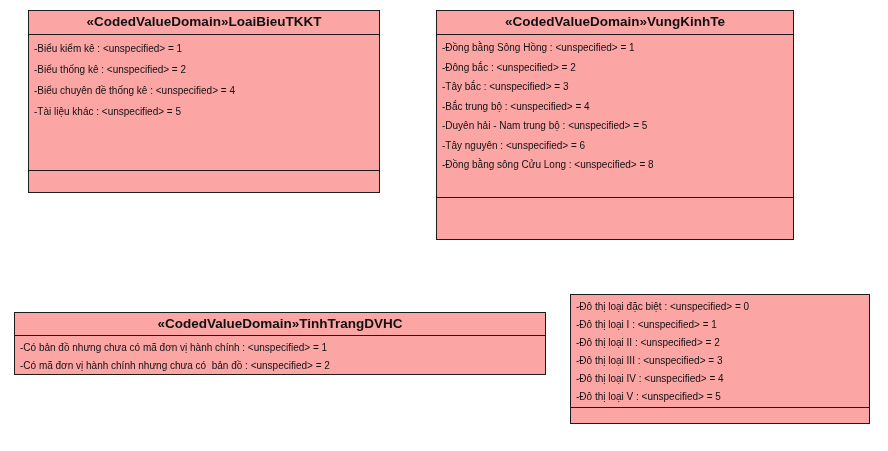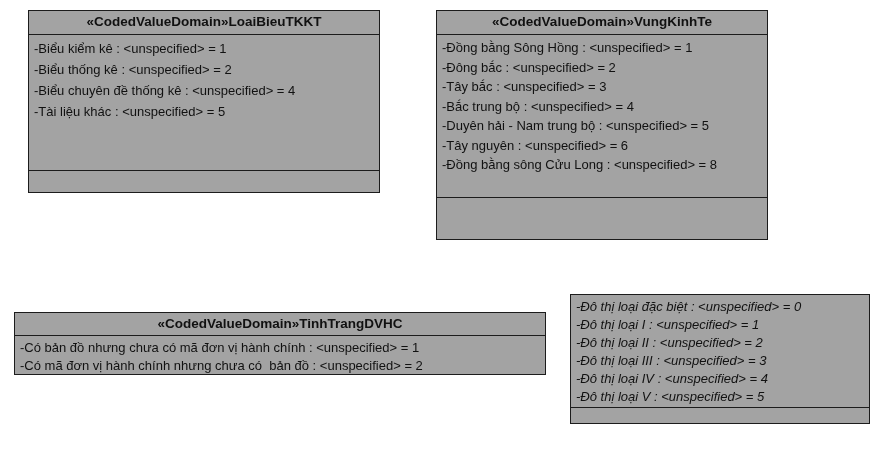--- a/index.html
+++ b/index.html
@@ -11,74 +11,74 @@
   }
   .canvas {
     position: relative;
     width: 888px;
     height: 451px;
     background: #ffffff;
     overflow: hidden;
   }
   .umlbox {
     position: absolute;
-    background: #a3a3a3;
+    background: #fca5a5;
     border: 1.5px solid #1c1c1c;
     box-sizing: border-box;
   }
   .umlbox .hdr {
     border-bottom: 1.5px solid #1c1c1c;
     text-align: center;
     font-weight: bold;
     font-size: 13.5px;
     padding: 3px 4px 2px 4px;
     box-sizing: border-box;
     white-space: nowrap;
     overflow: hidden;
   }
   .umlbox .attrs {
     padding: 3px 5px 2px 5px;
     box-sizing: border-box;
     overflow: hidden;
   }
   .umlbox .attr {
-    font-size: 13px;
+    font-size: 10px;
     line-height: 20px;
     white-space: pre-wrap;
   }
   .umlbox .footer {
     border-top: 1.5px solid #1c1c1c;
     box-sizing: border-box;
   }
 
   
   .b1 { left: 28px;  top: 10px;  width: 352px; }
   .b1 .hdr    { height: 24px; }
   .b1 .attrs  { height: 135px; }
   .b1 .attr   { line-height: 21px; }
   .b1 .footer { height: 22px; }
 
   
-  .b2 { left: 436px; top: 10px;  width: 332px; }
+  .b2 { left: 436px; top: 10px;  width: 358px; }
   .b2 .hdr    { height: 24px; }
   .b2 .attrs  { height: 162px; }
   .b2 .attr   { line-height: 19.5px; }
   .b2 .footer { height: 42px; }
 
   
   .b3 { left: 14px;  top: 312px; width: 532px; }
   .b3 .hdr    { height: 23px; }
   .b3 .attrs  { height: 38px; }
   .b3 .attr   { line-height: 18px; }
 
   
   .b4 { left: 570px; top: 294px; width: 300px; }
   .b4 .hdr    { height: 23px; }
   .b4 .attrs  { height: 112px; }
-  .b4 .attr   { line-height: 18px; font-style: italic; }
+  .b4 .attr   { line-height: 18px; }
   .b4 .footer { height: 16px; }
 </style>
 </head>
 <body>
 
 <div class="canvas">
 
   <div class="umlbox b1">
     <div class="hdr">«CodedValueDomain»LoaiBieuTKKT</div>
     <div class="attrs">

